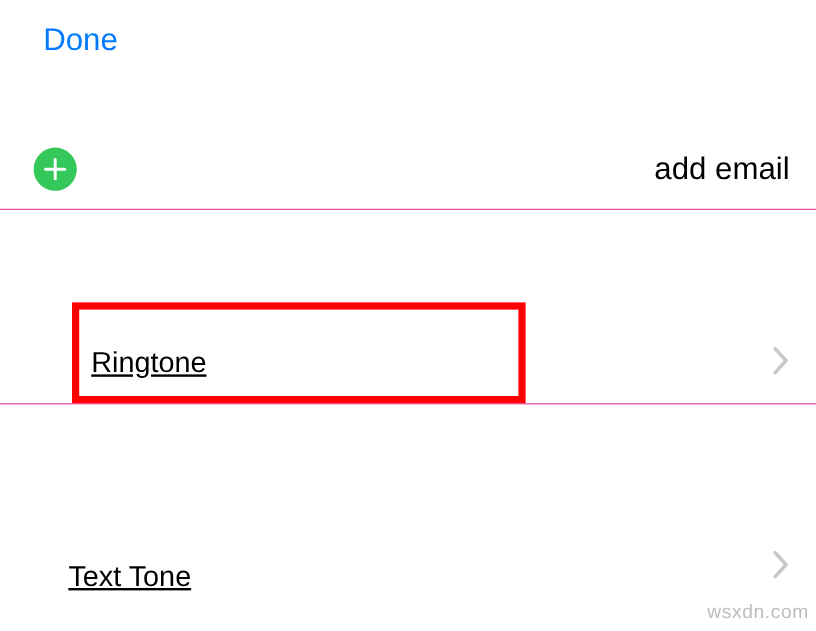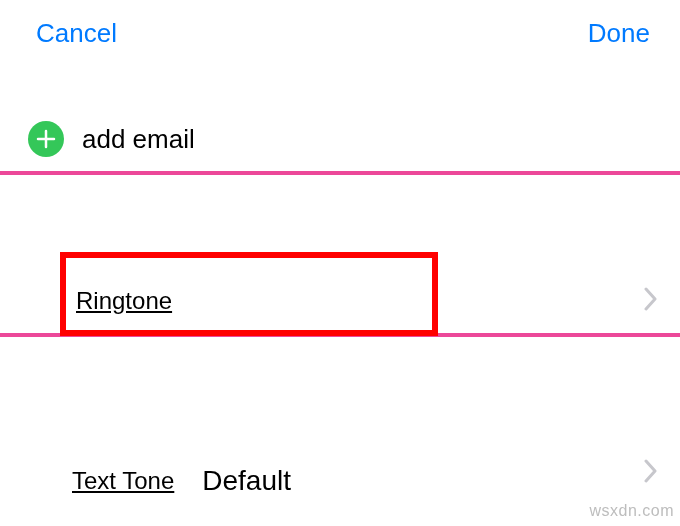--- a/index.html
+++ b/index.html
@@ -32,21 +32,22 @@
       height: 40px;
     }
     .row {
       display: flex;
       align-items: center;
       min-height: 68px;
       padding: 0 22px 0 28px;
       position: relative;
     }
     .row-divider-bottom {
-      border-bottom: 4px solid #ec4899;
+      border-bottom: 1px solid #ec4899;
+      justify-content: space-between;
     }
     .add-icon {
       width: 36px;
       height: 36px;
       border-radius: 50%;
       background: #34c759;
       display: flex;
       align-items: center;
       justify-content: center;
       margin-right: 18px;
@@ -79,21 +80,21 @@
     .chevron svg {
       width: 14px;
       height: 24px;
     }
     .ringtone-row {
       padding-left: 76px;
       padding-top: 18px;
       padding-bottom: 18px;
     }
     .texttone-row {
-      padding-left: 72px;
+      padding-left: 57px;
       padding-top: 18px;
       padding-bottom: 2px;
     }
     .highlight-box {
       position: absolute;
       border: 6px solid #ff0000;
       left: 60px;
       top: 252px;
       width: 378px;
       height: 84px;
@@ -111,21 +112,20 @@
       bottom: 6px;
       font-size: 16px;
       color: #bdbdbd;
       letter-spacing: 0.5px;
     }
   </style>
 </head>
 <body>
 
 <div class="nav-bar">
-  <span class="nav-button">Cancel</span>
   <span class="nav-button done">Done</span>
 </div>
 
 <div class="section-gap"></div>
 
 <div class="row row-divider-bottom">
   <span class="add-icon">
     <svg viewBox="0 0 20 20">
         <path d="M10 2v16M2 10h16" stroke="#ffffff" stroke-width="2.5" stroke-linecap="round"></path>
       </svg>
@@ -141,21 +141,20 @@
     <svg viewBox="0 0 14 24">
         <path d="M2 2l9 10-9 10" stroke="#c7c7cc" stroke-width="3" fill="none" stroke-linecap="round" stroke-linejoin="round"></path>
       </svg>
   </span>
 </div>
 
 <div class="section-space-big2"></div>
 
 <div class="row texttone-row">
   <span class="field-label">Text Tone</span>
-  <span class="field-value">Default</span>
   <span class="chevron">
     <svg viewBox="0 0 14 24">
         <path d="M2 2l9 10-9 10" stroke="#c7c7cc" stroke-width="3" fill="none" stroke-linecap="round" stroke-linejoin="round"></path>
       </svg>
   </span>
 </div>
 
 <div class="highlight-box"></div>
 
 <div class="watermark">wsxdn.com</div>

